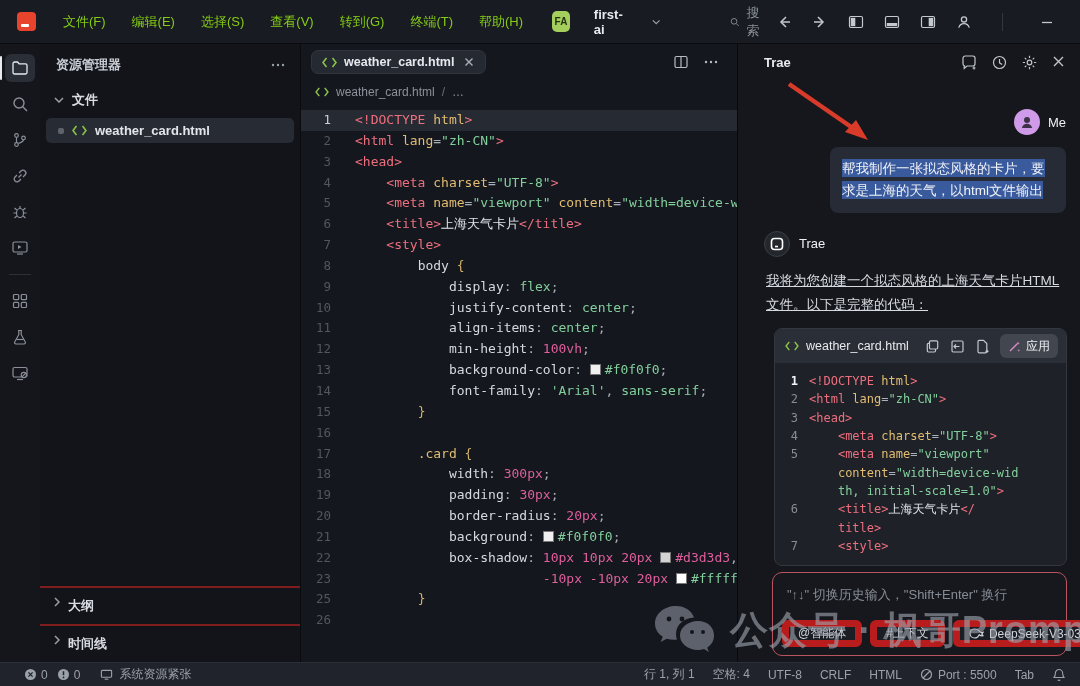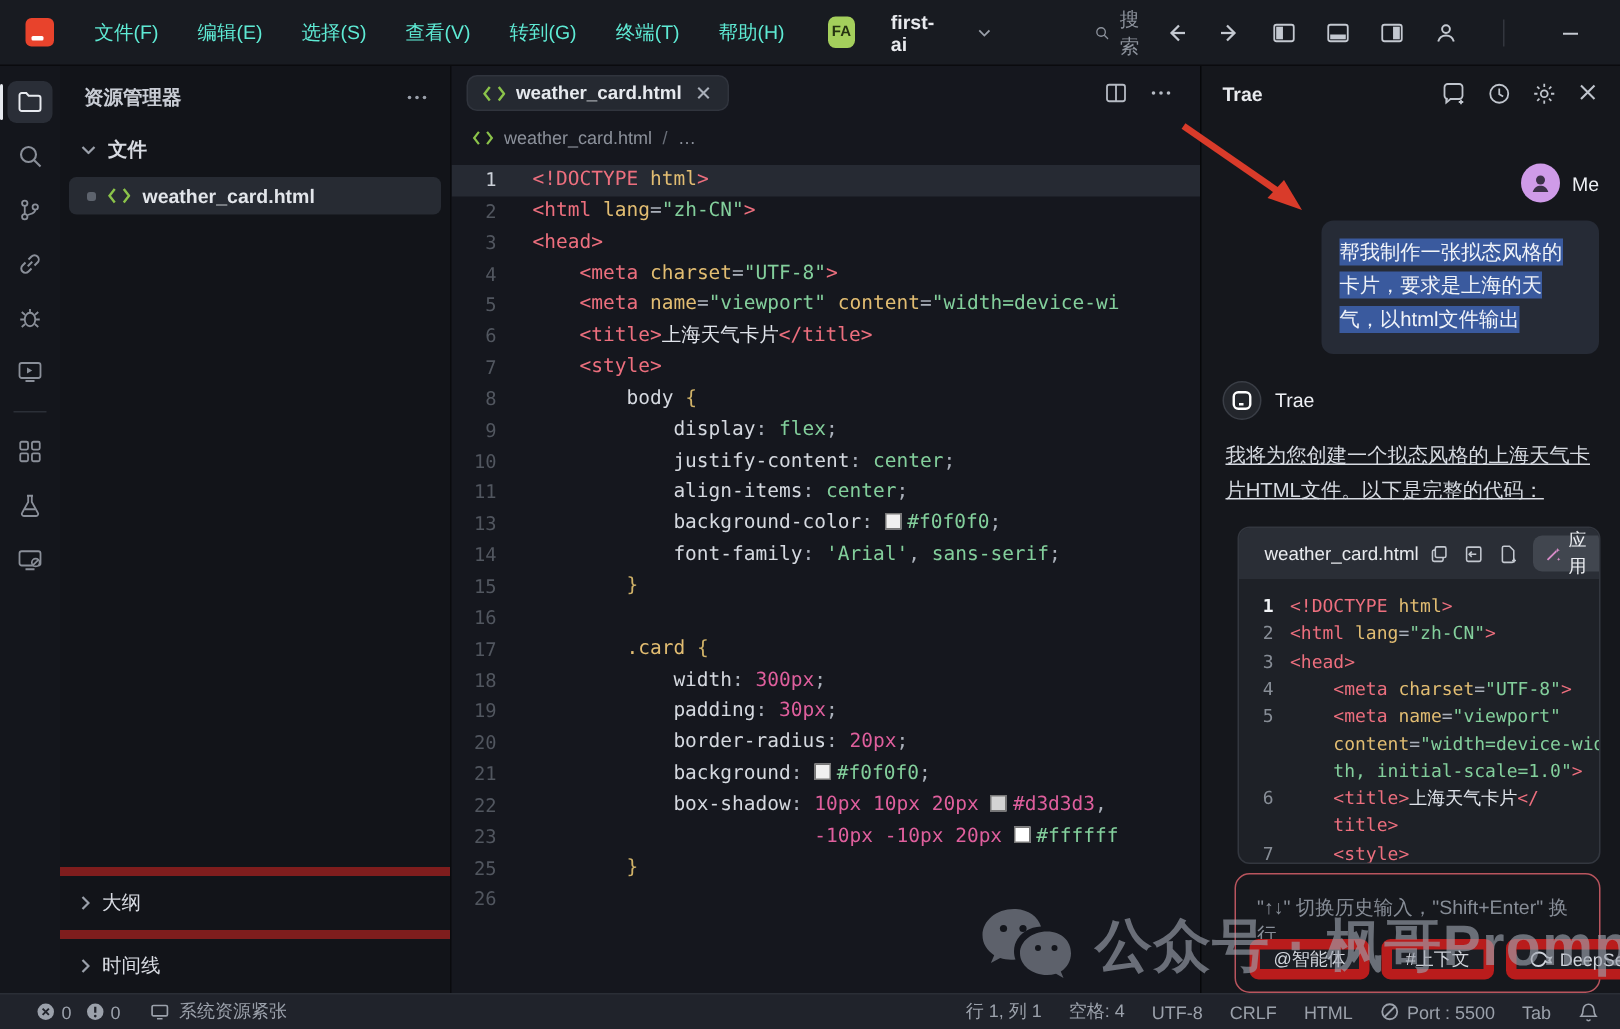--- a/index.html
+++ b/index.html
@@ -9,21 +9,21 @@
     background:#14161c; font-family:"Liberation Sans",sans-serif;
     color:#d5d9e0; font-size:13px;
   }
   svg { display:block; }
 
   
   .titlebar { height:44px; background:#181b21; display:flex; align-items:center; border-bottom:1px solid #0a0b0e; }
   .app-logo { width:19px; height:19px; border-radius:4px; background:#e8432c; margin-left:17px; position:relative; flex:0 0 auto; }
   .app-logo::after { content:""; position:absolute; left:4px; bottom:4px; width:8px; height:3px; background:#fff; border-radius:1px; }
   .menus { display:flex; gap:8px; margin-left:18px; }
-  .menu-item { padding:4px 9px; border-radius:4px; color:#5eead4; cursor:default; white-space:nowrap; }
+  .menu-item { padding:4px 9px; border-radius:4px; color:#84cc16; cursor:default; white-space:nowrap; }
   .tb-divider { width:1px; height:18px; background:#32363e; margin:0 10px; }
   .workspace { display:flex; align-items:center; gap:24px; }
   .ws-badge { width:21px; height:21px; border-radius:5px; background:#a4cf5c; color:#263311; font-size:10px; font-weight:bold; display:flex; align-items:center; justify-content:center; }
   .ws-name { font-weight:bold; color:#e8eaee; }
   .search-box { display:flex; align-items:center; gap:7px; margin-left:58px; color:#8d939d; padding:5px 12px; border-radius:6px; }
   .tb-right { margin-left:auto; display:flex; align-items:center; gap:20px; padding-right:20px; color:#c4c9d1; }
   .tb-icon { width:16px; height:16px; color:#c4c9d1; }
   .win-controls { display:flex; gap:30px; margin-left:6px; }
 
   
@@ -37,21 +37,21 @@
   .ab-item svg { position:relative; z-index:1; }
   .ab-divider { width:22px; height:1px; background:#2b2f37; margin:8px 0; }
 
   .sidebar { width:260px; background:#121419; display:flex; flex-direction:column; flex:0 0 auto; }
   .sb-header { display:flex; align-items:center; justify-content:space-between; padding:12px 14px 10px 16px; }
   .sb-title { font-weight:bold; color:#c9cdd5; font-size:13px; }
   .sb-section { display:flex; align-items:center; gap:8px; padding:7px 10px 7px 14px; font-weight:bold; color:#d8dbe2; }
   .file-row { margin:2px 6px; padding:5px 8px 5px 12px; background:#272b33; border-radius:5px; display:flex; align-items:center; gap:8px; color:#e2e5ea; }
   .file-dot { width:6px; height:6px; border-radius:2px; background:#5d636d; flex:0 0 auto; }
   .sb-bottom { margin-top:auto; }
-  .sb-collapsed { display:flex; align-items:center; gap:8px; padding:9px 14px; font-weight:normal; color:#d8dbe2; border-top:6px solid #7f1d1d; }
+  .sb-collapsed { display:flex; gap:8px; padding:9px 14px; font-weight:bold; color:#d8dbe2; border-top:2px solid #7f1d1d; }
   .chev { color:#9aa0aa; }
 
   
   .editor { flex:1 1 auto; background:#15171e; display:flex; flex-direction:column; overflow:hidden; border-left:1px solid #0a0b0e; position:relative; }
   .tabbar { height:34px; display:flex; align-items:center; padding:4px 10px 2px 10px; }
   .tab { display:flex; align-items:center; gap:7px; background:#252931; border:1px solid #30343d; border-radius:7px; padding:4px 10px; color:#e6e9ee; font-weight:bold; font-size:12.5px; }
   .tab-close { color:#aab0ba; margin-left:2px; }
   .tabbar-actions { margin-left:auto; display:flex; gap:14px; color:#b6bbc4; padding-right:8px; }
   .breadcrumb { height:28px; display:flex; align-items:center; gap:7px; padding:0 14px; color:#8c919b; font-size:12px; }
   .code-area { flex:1; padding-top:4px; font-family:"DejaVu Sans Mono","Liberation Mono",monospace; font-size:13px; overflow:hidden; position:relative; }
@@ -67,21 +67,21 @@
   .tk-num   { color:#df5f9d; }
   .tk-punc  { color:#aab0ba; }
   .tk-txt   { color:#d5d9e0; }
   .tk-prop  { color:#d5d9e0; }
   .tk-brace { color:#d0b268; }
   .tk-cls   { color:#e2bd72; }
   .tk-cn    { color:#dfe3ea; }
   .tk-swatch { display:inline-block; width:11px; height:11px; border:1px solid #777; vertical-align:-1px; margin-right:4px; }
 
   
-  .chat { width:280px; flex:0 0 auto; background:#15171c; border-left:1px solid #07080a; display:flex; flex-direction:column; position:relative; }
+  .chat { width:343px; flex:0 0 auto; background:#15171c; border-left:1px solid #07080a; display:flex; flex-direction:column; position:relative;padding-left:12px; }
   .chat-header { height:37px; display:flex; align-items:center; padding:0 14px; }
   .chat-title { font-weight:bold; color:#e8eaee; }
   .chat-header-icons { margin-left:auto; display:flex; gap:13px; color:#c0c5cd; }
   .chat-body { flex:1; overflow:hidden; display:flex; flex-direction:column; }
   .me-row { display:flex; align-items:center; justify-content:flex-end; gap:8px; padding:28px 14px 10px 0; }
   .avatar { width:26px; height:26px; border-radius:50%; display:flex; align-items:center; justify-content:center; flex:0 0 auto; }
   .avatar.me { background:#cf9be8; }
   .avatar.trae { background:#23262c; border:1px solid #3a3e46; }
   .who { font-weight:normal; color:#eef0f4; font-size:13px; }
   .user-bubble { margin:2px 14px 0 80px; background:#262b36; border-radius:8px; padding:10px 12px; font-size:13.5px; line-height:1.7; color:#f0f3f8; }
@@ -328,20 +328,21 @@
           <div class="cl"><span class="ln">2</span><span><span class="tk-tag">&lt;html</span><span class="tk-attr"> lang</span><span class="tk-punc">=</span><span class="tk-str">"zh-CN"</span><span class="tk-tag">&gt;</span></span></div>
           <div class="cl"><span class="ln">3</span><span><span class="tk-tag">&lt;head&gt;</span></span></div>
           <div class="cl"><span class="ln">4</span><span><span class="tk-txt">    </span><span class="tk-tag">&lt;meta</span><span class="tk-attr"> charset</span><span class="tk-punc">=</span><span class="tk-str">"UTF-8"</span><span class="tk-tag">&gt;</span></span></div>
           <div class="cl"><span class="ln">5</span><span><span class="tk-txt">    </span><span class="tk-tag">&lt;meta</span><span class="tk-attr"> name</span><span class="tk-punc">=</span><span class="tk-str">"viewport"</span><span class="tk-attr"> content</span><span class="tk-punc">=</span><span class="tk-str">"width=device-wi</span></span></div>
           <div class="cl"><span class="ln">6</span><span><span class="tk-txt">    </span><span class="tk-tag">&lt;title&gt;</span><span class="tk-cn">上海天气卡片</span><span class="tk-tag">&lt;/title&gt;</span></span></div>
           <div class="cl"><span class="ln">7</span><span><span class="tk-txt">    </span><span class="tk-tag">&lt;style&gt;</span></span></div>
           <div class="cl"><span class="ln">8</span><span><span class="tk-txt">        </span><span class="tk-prop">body </span><span class="tk-brace">{</span></span></div>
           <div class="cl"><span class="ln">9</span><span><span class="tk-txt">            </span><span class="tk-prop">display</span><span class="tk-punc">: </span><span class="tk-str">flex</span><span class="tk-punc">;</span></span></div>
           <div class="cl"><span class="ln">10</span><span><span class="tk-txt">            </span><span class="tk-prop">justify-content</span><span class="tk-punc">: </span><span class="tk-str">center</span><span class="tk-punc">;</span></span></div>
           <div class="cl"><span class="ln">11</span><span><span class="tk-txt">            </span><span class="tk-prop">align-items</span><span class="tk-punc">: </span><span class="tk-str">center</span><span class="tk-punc">;</span></span></div>
+          <div class="cl"><span class="ln">12</span><span><span class="tk-txt">            </span><span class="tk-prop">min-height</span><span class="tk-punc">: </span><span class="tk-num">100vh</span><span class="tk-punc">;</span></span></div>
           <div class="cl"><span class="ln">13</span><span><span class="tk-txt">            </span><span class="tk-prop">background-color</span><span class="tk-punc">: </span><span class="tk-swatch" style="background: rgb(240, 240, 240);"></span><span class="tk-str">#f0f0f0</span><span class="tk-punc">;</span></span></div>
           <div class="cl"><span class="ln">14</span><span><span class="tk-txt">            </span><span class="tk-prop">font-family</span><span class="tk-punc">: </span><span class="tk-str">'Arial'</span><span class="tk-punc">, </span><span class="tk-str">sans-serif</span><span class="tk-punc">;</span></span></div>
           <div class="cl"><span class="ln">15</span><span><span class="tk-txt">        </span><span class="tk-brace">}</span></span></div>
           <div class="cl"><span class="ln">16</span><span>&nbsp;</span></div>
           <div class="cl"><span class="ln">17</span><span><span class="tk-txt">        </span><span class="tk-cls">.card </span><span class="tk-brace">{</span></span></div>
           <div class="cl"><span class="ln">18</span><span><span class="tk-txt">            </span><span class="tk-prop">width</span><span class="tk-punc">: </span><span class="tk-num">300px</span><span class="tk-punc">;</span></span></div>
           <div class="cl"><span class="ln">19</span><span><span class="tk-txt">            </span><span class="tk-prop">padding</span><span class="tk-punc">: </span><span class="tk-num">30px</span><span class="tk-punc">;</span></span></div>
           <div class="cl"><span class="ln">20</span><span><span class="tk-txt">            </span><span class="tk-prop">border-radius</span><span class="tk-punc">: </span><span class="tk-num">20px</span><span class="tk-punc">;</span></span></div>
           <div class="cl"><span class="ln">21</span><span><span class="tk-txt">            </span><span class="tk-prop">background</span><span class="tk-punc">: </span><span class="tk-swatch" style="background: rgb(240, 240, 240);"></span><span class="tk-str">#f0f0f0</span><span class="tk-punc">;</span></span></div>
           <div class="cl"><span class="ln">22</span><span><span class="tk-txt">            </span><span class="tk-prop">box-shadow</span><span class="tk-punc">: </span><span class="tk-num">10px 10px 20px </span><span class="tk-swatch" style="background: rgb(211, 211, 211);"></span><span class="tk-num">#d3d3d3</span><span class="tk-punc">,</span></span></div>

